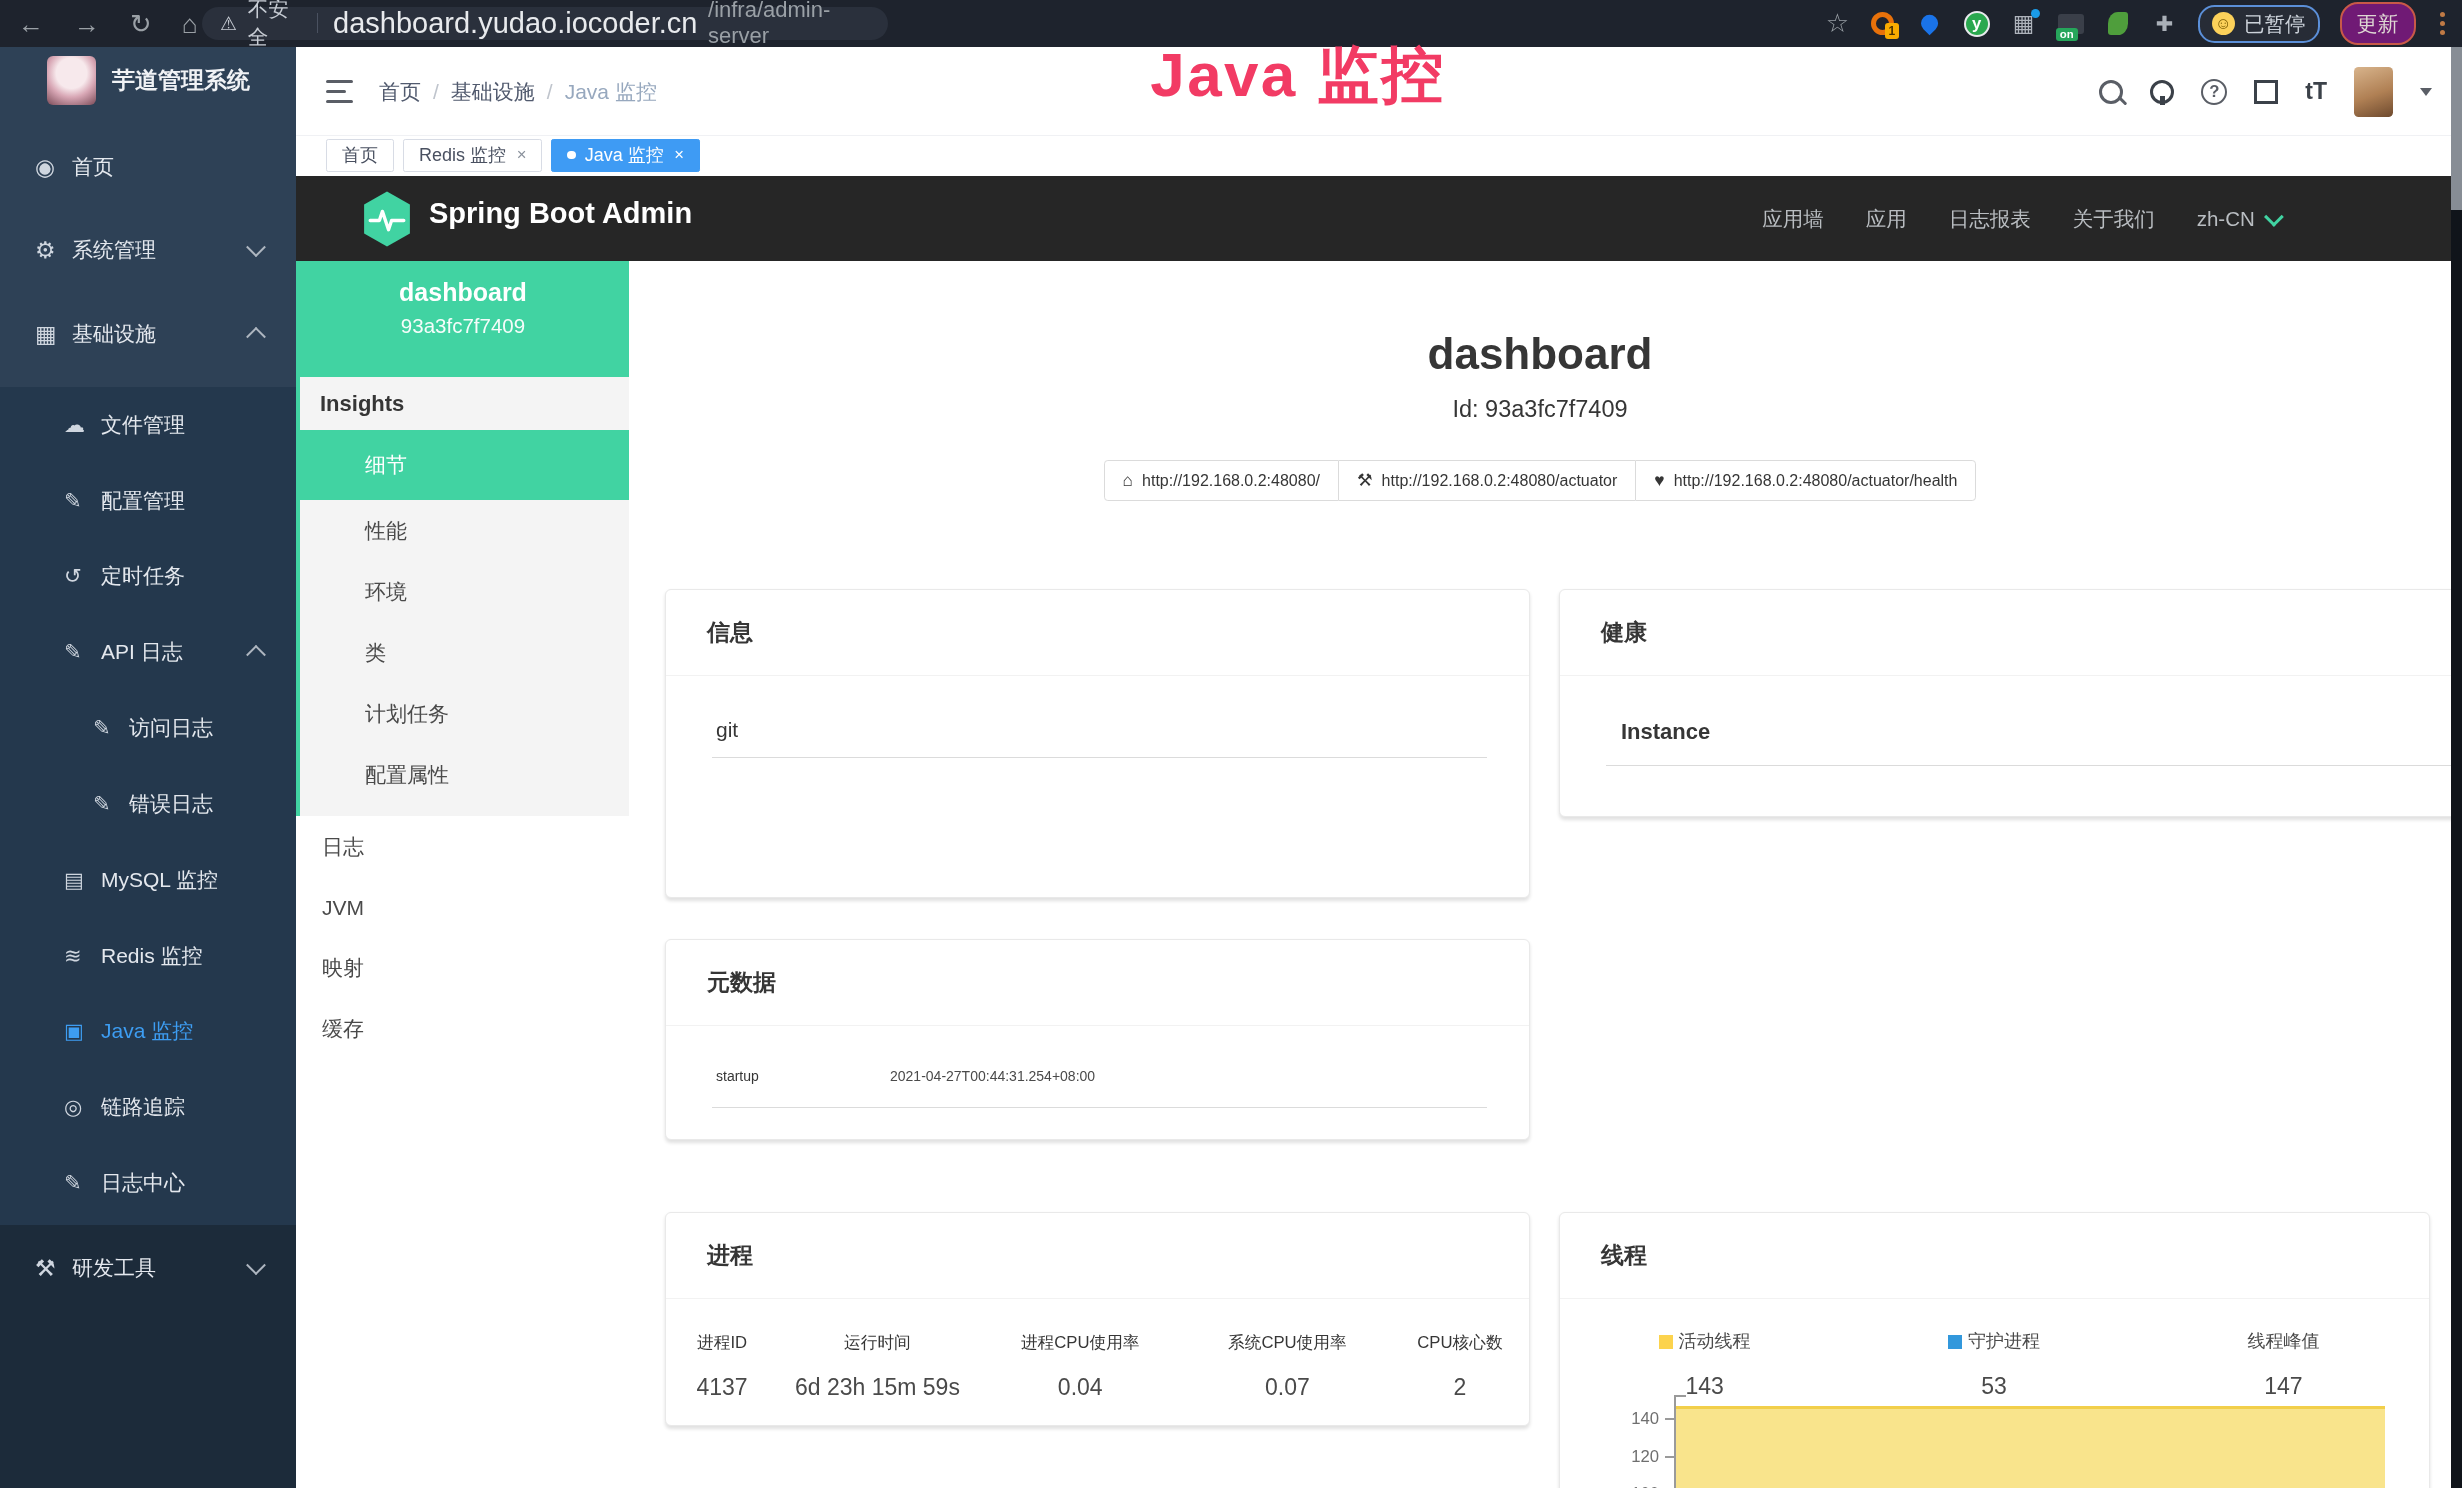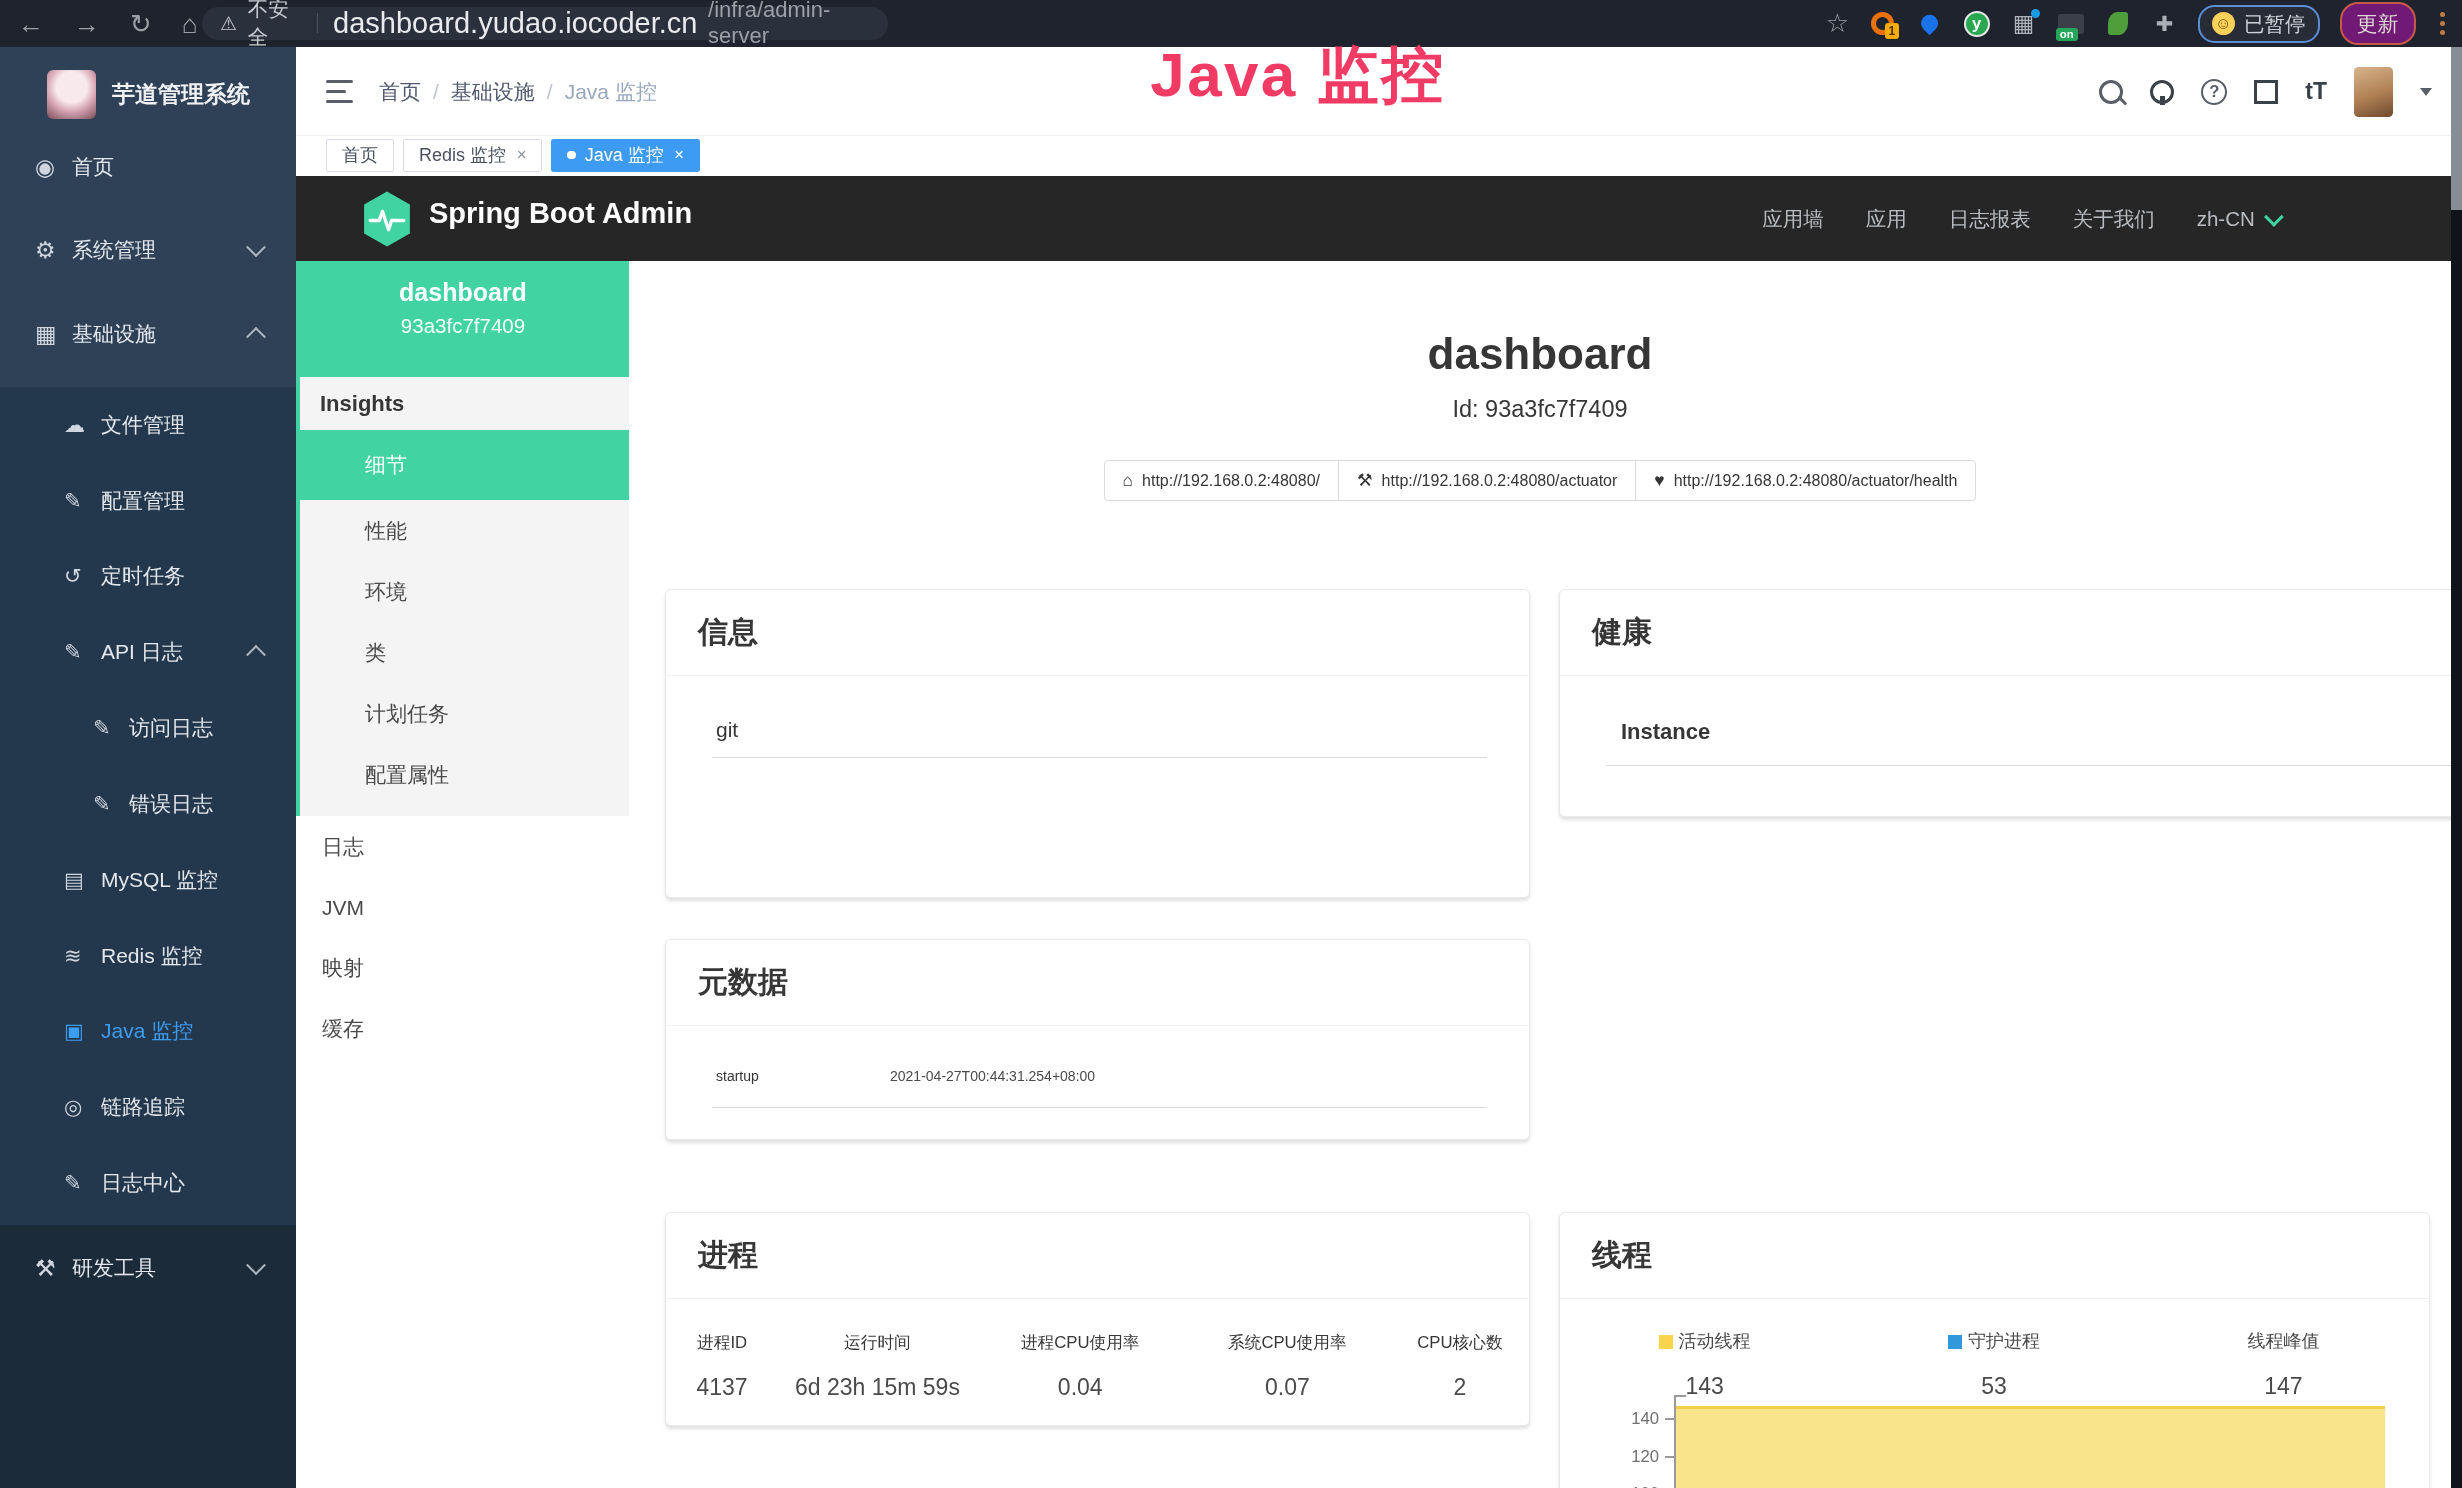--- a/index.html
+++ b/index.html
@@ -44,21 +44,21 @@
   .menu-dots i{width:5.3px;height:5.3px;border-radius:50%;background:#c07a45;}
 
   
   .annotation{position:absolute;left:1101px;top:33px;width:394px;text-align:center;z-index:50;
               font-size:62px;font-weight:bold;color:#f23b64;letter-spacing:2.3px;}
 
   
   .app-sidebar{position:absolute;left:0;top:47px;width:296px;height:1442px;background:#2e4156;}
   .sb-sub-bg{position:absolute;left:0;top:340px;width:296px;height:838px;background:#24384d;}
   .sb-bottom-bg{position:absolute;left:0;top:1178px;width:296px;height:264px;background:#1c2b3a;}
-  .logo-row{position:absolute;left:0;top:20px;width:339px;height:83px;padding-left:36px;}
+  .logo-row{position:absolute;left:0;top:6px;width:339px;height:83px;padding-left:36px;}
   .logo-img{position:absolute;left:47px;top:3px;width:49px;height:49px;border-radius:6px;
             background:radial-gradient(circle at 50% 35%,#f7e9ec 0 38%,#d8a7b5 60%,#7a4a57 100%);}
   .logo-title{position:absolute;left:112px;top:12px;font-size:23px;font-weight:bold;color:#f0f2f5;}
   .sb-row{position:absolute;left:0;width:296px;height:76px;}
   .sb-icon{position:absolute;left:35px;top:50%;transform:translateY(-50%);font-size:23px;color:#cfd6df;}
   .sb-label{position:absolute;left:72px;top:50%;transform:translateY(-50%);font-size:21px;color:#e4e8ee;}
   .sb-icon2{position:absolute;left:64px;top:50%;transform:translateY(-50%);font-size:21px;color:#cfd6df;}
   .sb-label2{position:absolute;left:101px;top:50%;transform:translateY(-50%);font-size:21px;color:#e4e8ee;}
   .sb-icon3{position:absolute;left:93px;top:50%;transform:translateY(-50%);font-size:21px;color:#cfd6df;}
   .sb-label3{position:absolute;left:129px;top:50%;transform:translateY(-50%);font-size:21px;color:#e4e8ee;}
@@ -139,21 +139,21 @@
   .url-btn{height:41px;display:flex;align-items:center;border:0.8px solid #dbdbdb;background:#fff;padding:0 18px;
            font-size:16px;color:#363636;gap:9px;box-sizing:border-box;}
   .url-btn:first-child{border-radius:3.8px 0 0 3.8px;}
   .url-btn:nth-child(2){border-left:none;border-right:none;}
   .url-btn:last-child{border-radius:0 3.8px 3.8px 0;}
   .url-ico{font-size:17.4px;}
   .card{position:absolute;background:#fff;border:0.8px solid #e9e9e9;border-radius:6px;
         box-shadow:0 2.3px 3.8px rgba(10,10,10,.12);box-sizing:border-box;}
   .card-hd{height:86px;display:flex;align-items:center;justify-content:space-between;
            padding:0 32px;border-bottom:1.5px solid #f2f2f2;box-sizing:border-box;}
-  .card-title{font-size:30px;font-weight:bold;color:#363636;}
+  .card-title{font-size:23px;font-weight:bold;color:#363636;margin-left:9px;}
   .hd-ico{font-size:26px;color:#363636;}
   .card-info{left:36px;top:328px;width:865px;height:309px;}
   .card-health{left:930px;top:328px;width:1035px;height:228px;}
   .card-meta{left:36px;top:678px;width:865px;height:201px;}
   .card-proc{left:36px;top:951px;width:865px;height:214px;}
   .card-thread{left:930px;top:951px;width:871px;height:531px;}
   .info-body{padding:39px 44px 0 50px;display:flex;font-size:21px;}
   .info-key{width:144px;color:#363636;padding-top:3px;}
   .info-val{color:#4a4a4a;line-height:2.05;}
   .ind{padding-left:18px;}

